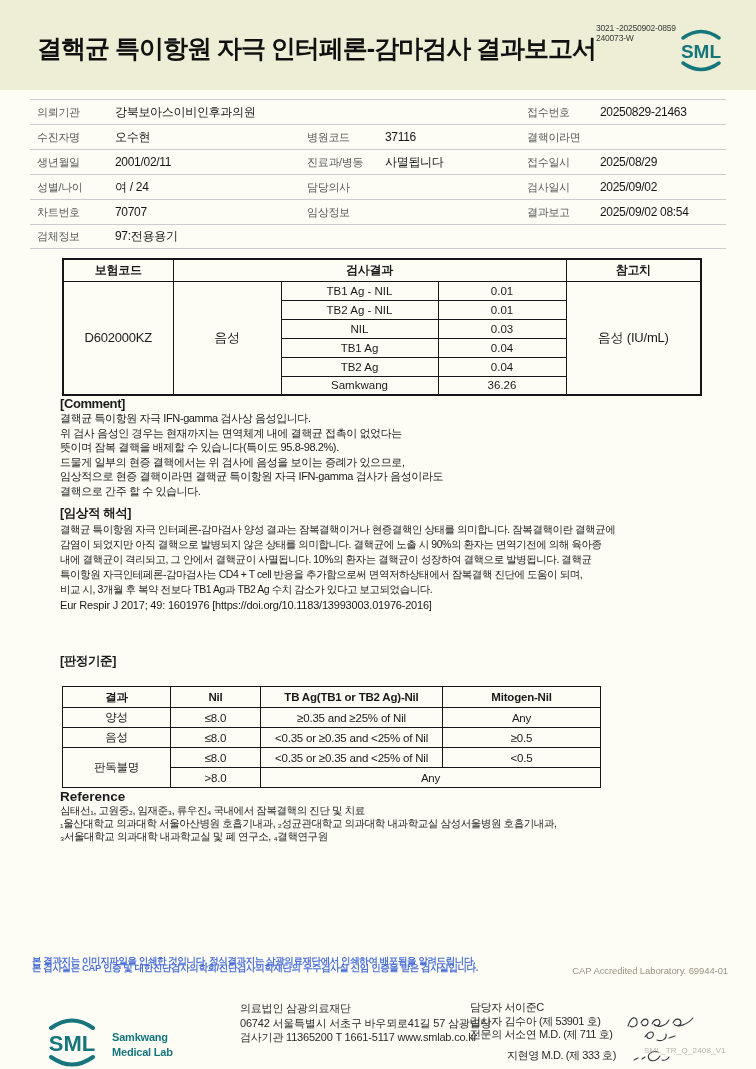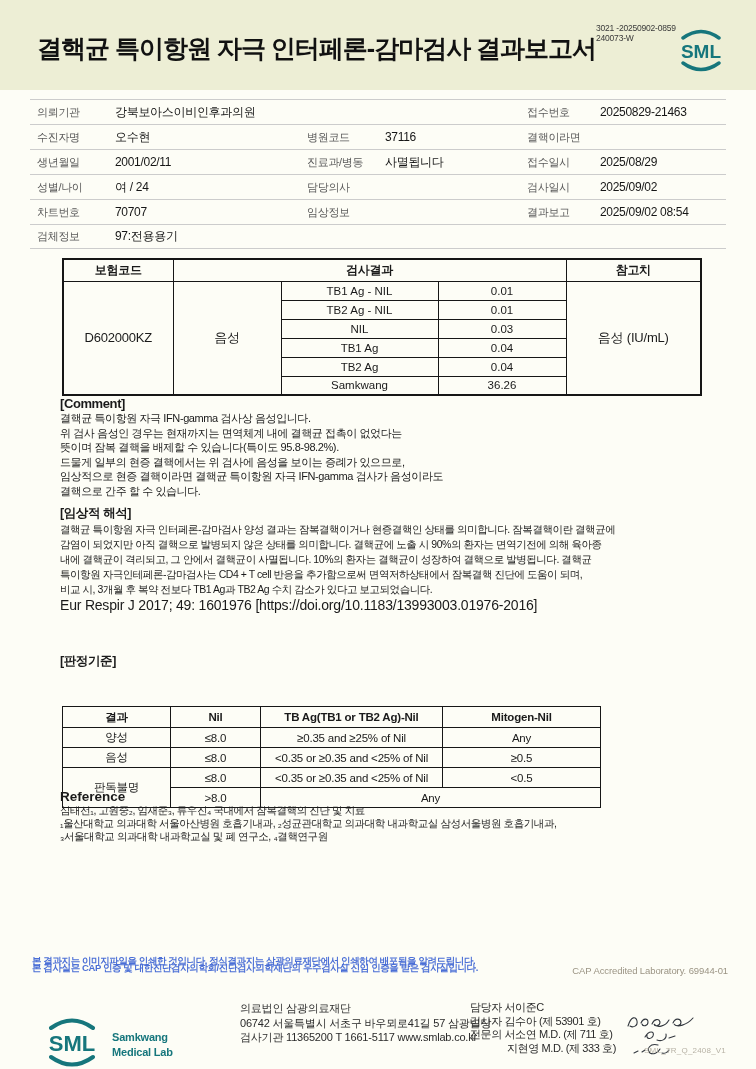--- a/index.html
+++ b/index.html
@@ -31,25 +31,25 @@
   .rtable .big { font-size:13px; letter-spacing:-0.2px; }
   .rtable .mname { font-weight:normal;margin-left:34px; }
 
   
   .sec-head { font-weight:bold; font-size:12.5px; letter-spacing:-0.4px; }
   .comment { position:absolute; left:60px; top:396px; width:690px; }
   .comment .sec-head { font-size:13px; }
   .comment .tline { font-size:11px; line-height:14.5px; letter-spacing:-0.4px; white-space:nowrap; }
   .interp { position:absolute; left:60px; top:505px; width:694px; }
   .interp .tline { font-size:10.5px; line-height:15px; letter-spacing:-0.45px; white-space:nowrap; }
-  .interp .cite { font-size:14px; line-height:16px; letter-spacing:-0.2px; }
+  .interp .cite { font-size:11px; line-height:16px; letter-spacing:-0.2px; }
 
   
   .crit-head { position:absolute; left:60px; top:653px; }
-  .ctable { position:absolute; left:62px; top:706px; border-collapse:collapse; table-layout:fixed; border:1.5px solid #161616; }
+  .ctable { position:absolute; left:62px; top:686px; border-collapse:collapse; table-layout:fixed; border:1.5px solid #161616; }
   .ctable th, .ctable td { border:1px solid #161616; text-align:center; font-size:11.5px; letter-spacing:-0.2px; }
   .ctable th { height:21px; font-weight:bold; }
   .ctable td { height:20px; }
 
   
   .refsec { position:absolute; left:60px; top:789px; }
   .refsec .sec-head { font-size:13.5px; letter-spacing:0; }
   .refsec .tline { font-size:10.5px; line-height:13px; letter-spacing:-0.4px; white-space:nowrap; color:#222; }
 
   
@@ -57,21 +57,21 @@
   .notice1 { top:955px; }
   .notice2 { top:962px; }
   .cap-note { position:absolute; right:28px; top:965px; font-size:9.5px; color:#9b9484; letter-spacing:-0.1px; }
 
   
   .flogo { position:absolute; left:38px; top:1016px; }
   .flogo-name { position:absolute; left:112px; top:1030px; font-size:11px; font-weight:bold; color:#16767c; line-height:15px; letter-spacing:-0.2px; }
   .fcenter { position:absolute; left:240px; top:1001px; font-size:11px; line-height:14.5px; letter-spacing:-0.2px; color:#2a2a2a; }
   .fright { position:absolute; left:470px; top:1001px; font-size:11px; line-height:13.5px; letter-spacing:-0.4px; color:#2a2a2a; }
   .fright .frow { position:relative; white-space:nowrap; }
-  .fright .indent { padding-left:37px; }
+  .fright .indent { padding-left:37px;margin-top:7px; }
   .sig { position:absolute; }
   .sig path { stroke:#33383f; stroke-width:1.1; fill:none; stroke-linecap:round; }
   .form-code { position:absolute; right:30px; top:1046px; font-size:8px; color:#b8b3a6; letter-spacing:0.2px; }
 
   .logo-arc { stroke:#16767c; fill:none; stroke-linecap:round; }
   .logo-txt { fill:#16767c; font-weight:bold; font-family:"Liberation Sans",sans-serif; }
 </style>
 </head>
 <body>
 

